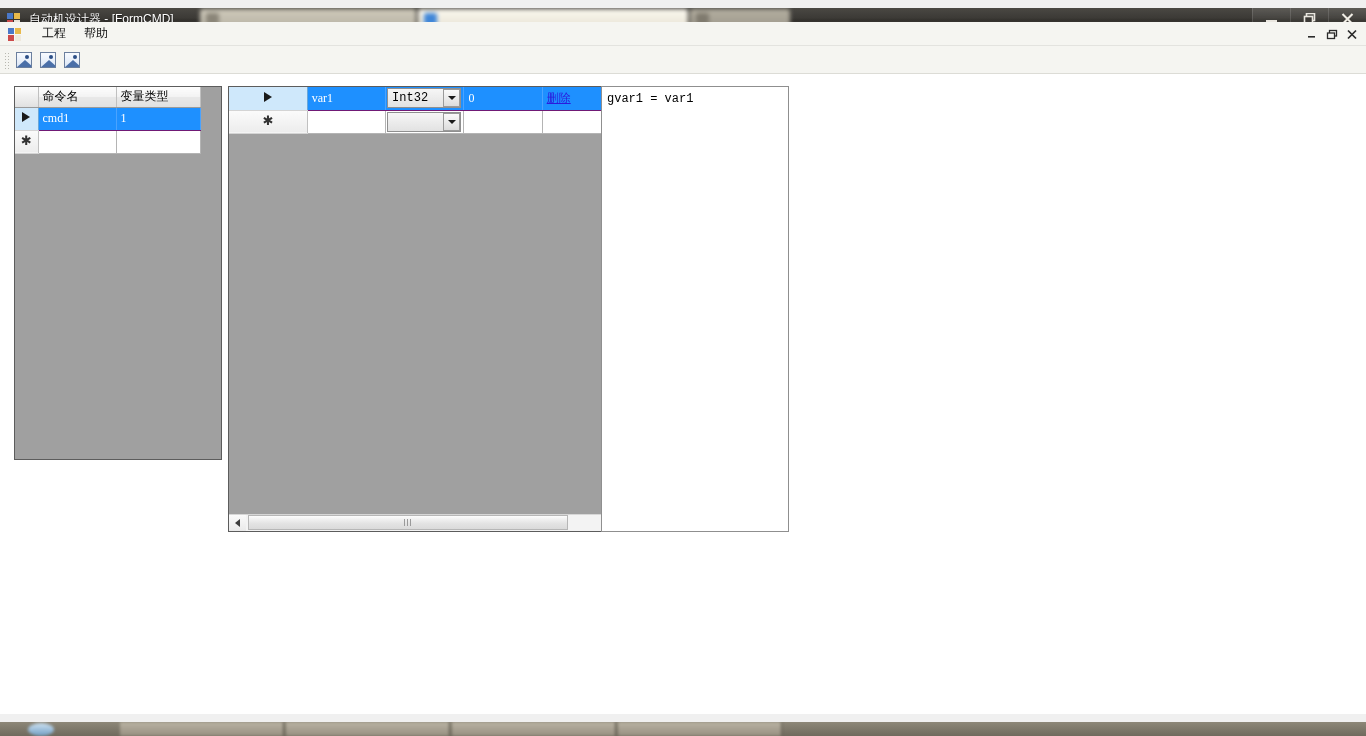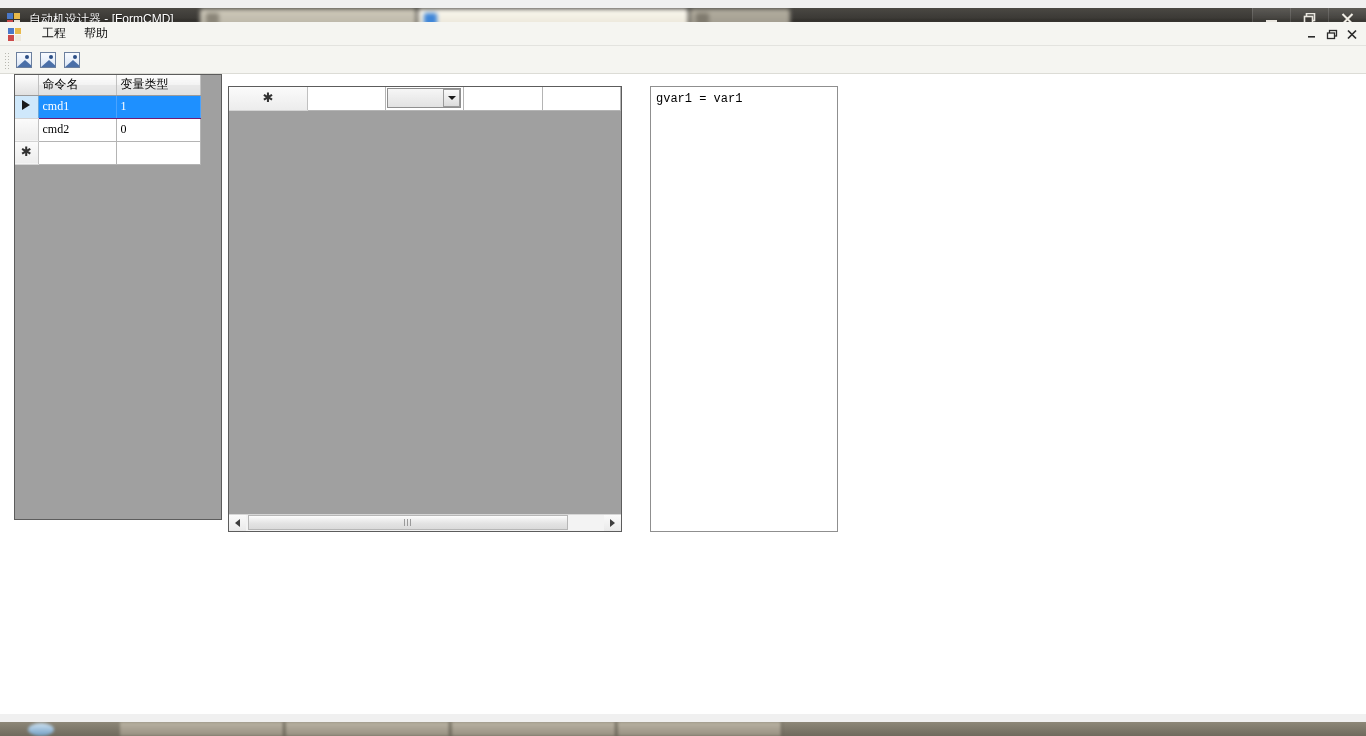--- a/index.html
+++ b/index.html
@@ -203,21 +203,21 @@
 
   
   .rowmark-arrow {
     width: 0; height: 0; display: inline-block;
     border-top: 5px solid transparent; border-bottom: 5px solid transparent;
     border-left: 8px solid #1a1a1a;
   }
   .rowmark-star { display: inline-block; font-size: 13px; color: #333; line-height: 1; }
 
   
-  #grid-commands { left: 14px; top: 0; width: 208px; height: 446px; }
+  #grid-commands { left: 14px; top: 12px; width: 208px; height: 374px; }
   #grid-commands table { width: 185px; }
 
   
   #grid-variables { left: 228px; top: 12px; width: 394px; height: 446px; }
   #grid-variables table { width: 392px; }
 
   
   .combo {
     height: 20px; margin: 1px 2px 1px 1px;
     background: linear-gradient(to bottom, #f6f6f6, #e2e2e2);
@@ -284,21 +284,21 @@
     display: flex; align-items: center; justify-content: center;
   }
   #sb-thumb .grip {
     width: 8px; height: 7px;
     background-image: linear-gradient(90deg,#9a9a9a 1px, transparent 1px);
     background-size: 3px 7px;
   }
 
   
   #code-panel {
-    position: absolute; left: 650px; top: 12px;
+    position: absolute; left: 601px; top: 12px;
     width: 188px; height: 446px;
     background: #ffffff;
     border: 1px solid #8f8f8f;
     overflow: hidden;
   }
   #code-text {
     font-family: "Liberation Mono", "DejaVu Sans Mono", monospace;
     font-size: 12px; color: #000;
     padding: 5px 4px 0 5px;
     white-space: pre;
@@ -432,39 +432,52 @@
           <th class="hdr" style="width:78px;">命令名</th>
           <th class="hdr" style="width:84px;">变量类型</th>
         </tr>
         <tr class="selected">
           <td class="rowhdr sel">
             <span class="rowmark-arrow"></span>
           </td>
           <td class="cell">cmd1</td>
           <td class="cell">1</td>
         </tr>
-        <tr>
-          <td class="rowhdr"></td>
-          <td class="cell">cmd2</td>
-          <td class="cell">0</td>
-        </tr>
         <tr class="newrow">
           <td class="rowhdr">
             <span class="rowmark-star">✱</span>
           </td>
           <td class="cell"></td>
           <td class="cell"></td>
         </tr>
       </tbody>
         </table>
     </div>
 
     <div class="grid-panel" id="grid-variables">
       <table class="grid-table">
         <tbody>
+        <tr class="selected">
+          <td class="rowhdr sel">
+            <span class="rowmark-arrow"></span>
+          </td>
+          <td class="cell mono">var1</td>
+          <td class="cell" style="padding:0 !important;">
+            <div class="combo">
+              <span class="cv">Int32</span>
+              <span class="cbtn">
+                    <span class="carrow"></span>
+                  </span>
+            </div>
+          </td>
+          <td class="cell mono">0</td>
+          <td class="cell">
+            <span class="link-cell">删除</span>
+          </td>
+        </tr>
         <tr class="newrow">
           <td class="rowhdr">
             <span class="rowmark-star">✱</span>
           </td>
           <td class="cell mono"></td>
           <td class="cell" style="padding:0 !important;">
             <div class="combo">
               <span class="cv"></span>
               <span class="cbtn">
                     <span class="carrow"></span>

